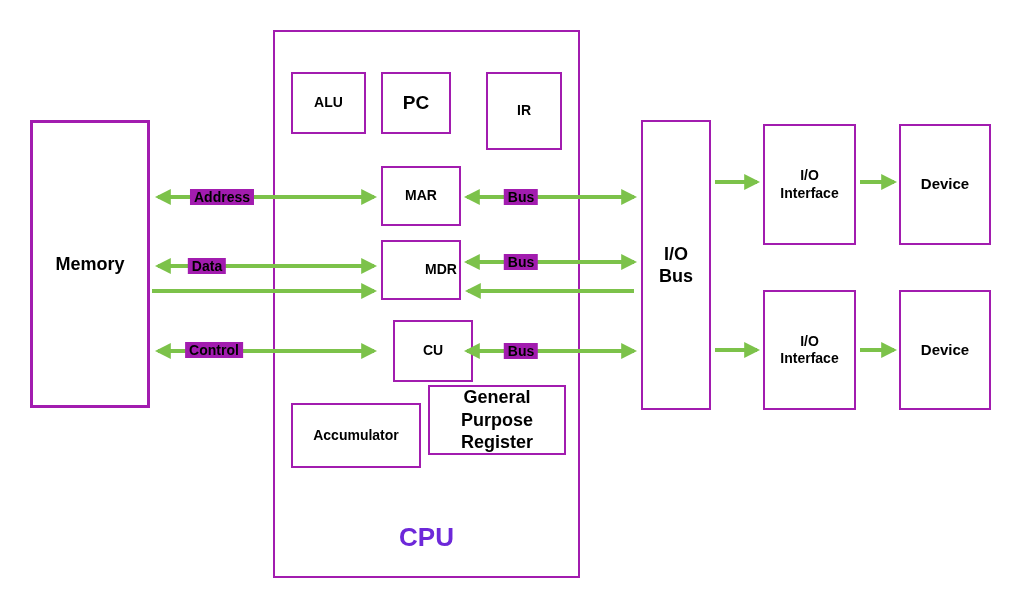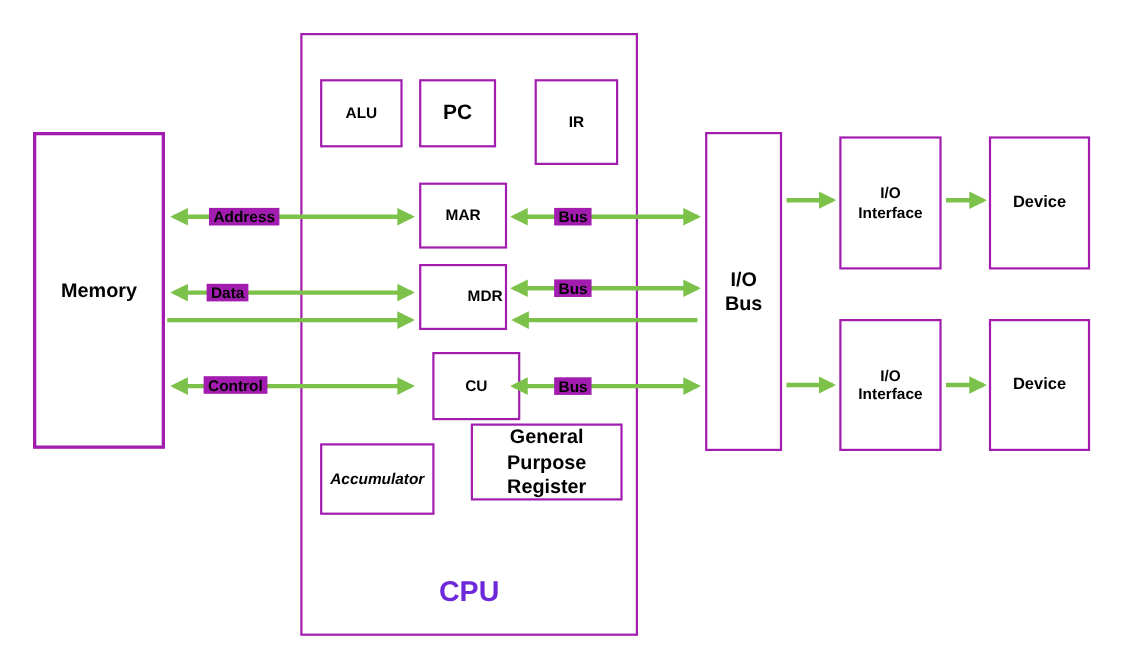--- a/index.html
+++ b/index.html
@@ -27,21 +27,21 @@
     z-index: 2;
   }
   .memory      { left: 30px;  top: 120px; width: 120px; height: 288px; font-size: 18px; border-width: 3px; }
   .cpu-outline { left: 273px; top: 30px;  width: 307px; height: 548px; border-width: 2px; background: transparent; z-index: 1; }
   .alu { left: 291px; top: 72px;  width: 75px; height: 62px; font-size: 14px; }
   .pc  { left: 381px; top: 72px;  width: 70px; height: 62px; font-size: 19px; }
   .ir  { left: 486px; top: 72px;  width: 76px; height: 78px; font-size: 14px; }
   .mar { left: 381px; top: 166px; width: 80px; height: 60px; font-size: 14px; }
   .mdr { left: 381px; top: 240px; width: 80px; height: 60px; font-size: 14px; padding-left: 40px; }
   .cu  { left: 381px; top: 320px; width: 80px; height: 62px; font-size: 14px; margin-left: 12px; }
-  .accumulator { left: 291px; top: 403px; width: 104px; height: 65px; font-size: 14px; font-style: italic; }
+  .accumulator { left: 291px; top: 403px; width: 130px; height: 65px; font-size: 14px; }
   .gpr         { left: 428px; top: 385px; width: 138px; height: 70px; font-size: 18px; }
   .io-bus { left: 641px; top: 120px; width: 70px; height: 290px; font-size: 18px; }
   .io-if-top  { left: 763px; top: 124px; width: 93px; height: 121px; font-size: 14px; }
   .io-if-bot  { left: 763px; top: 290px; width: 93px; height: 120px; font-size: 14px; }
   .device-top { left: 899px; top: 124px; width: 92px; height: 121px; font-size: 15px; }
   .device-bot { left: 899px; top: 290px; width: 92px; height: 120px; font-size: 15px; }
   .cpu-title {
     position: absolute;
     left: 273px; top: 522px; width: 307px;
     text-align: center;

